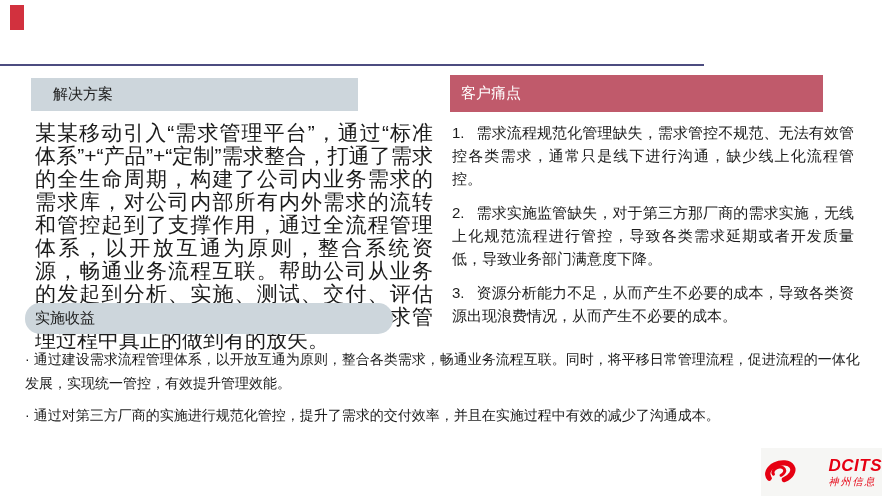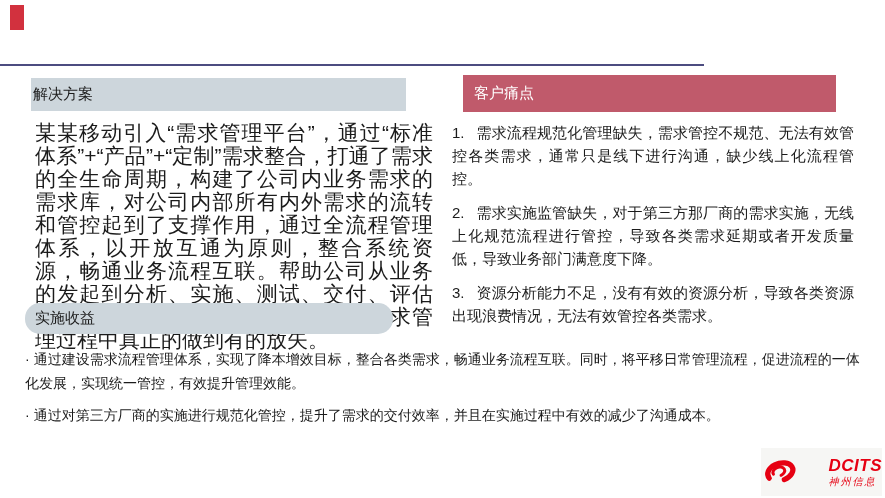--- a/index.html
+++ b/index.html
@@ -38,23 +38,23 @@
     background: #4c4c80;
   }
   
   .sec-header {
     position: absolute;
     display: flex; align-items: center;
     font-size: 15px; color: #1c1c1c;
     background: #cdd6dc;
     box-sizing: border-box;
   }
-  .sec-header.solution { left: 31px; top: 78px; width: 375px; height: 33px; padding-left: 2px; }
+  .sec-header.solution { left: 31px; top: 78px; width: 327px; height: 33px; padding-left: 22px; }
   .sec-header.pain {
-    left: 463px; top: 75px; width: 373px; height: 37px; padding-left: 11px;
+    left: 450px; top: 75px; width: 373px; height: 37px; padding-left: 11px;
     background: #c05a6b; color: #ffffff;
   }
   .sec-header.benefits { left: 25px; top: 303px; width: 368px; height: 31px; padding-left: 10px; border-radius: 15px; }
   
   .solution-body {
     position: absolute; left: 31px; top: 117px; width: 398px;
     font-size: 21px; line-height: 23px; color: #1b1b1b;
     text-align: justify; margin: 4px;
   }
   .pain-body {
@@ -100,28 +100,28 @@
     <span>解决方案</span>
   </div>
   <p class="solution-body">某某移动引入“需求管理平台”，通过“标准体系”+“产品”+“定制”需求整合，打通了需求的全生命周期，构建了公司内业务需求的需求库，对公司内部所有内外需求的流转和管控起到了支撑作用，通过全流程管理体系，以开放互通为原则，整合系统资源，畅通业务流程互联。帮助公司从业务的发起到分析、实施、测试、交付、评估等一系列流程进行规范化管控，在需求管理过程中真正的做到有的放矢。</p>
 
   <div class="sec-header pain">
     <span>客户痛点</span>
   </div>
   <div class="pain-body">
     <p class="pain-item"><span class="pain-num">1.</span><span>需求流程规范化管理缺失，需求管控不规范、无法有效管控各类需求，通常只是线下进行沟通，缺少线上化流程管控。</span></p>
     <p class="pain-item"><span class="pain-num">2.</span><span>需求实施监管缺失，对于第三方那厂商的需求实施，无线上化规范流程进行管控，导致各类需求延期或者开发质量低，导致业务部门满意度下降。</span></p>
-    <p class="pain-item"><span class="pain-num">3.</span><span>资源分析能力不足，没有有效的资源分析，导致各类资源出现浪费情况，无法有效管控各类需求。</span></p>
+    <p class="pain-item"><span class="pain-num">3.</span><span>资源分析能力不足，从而产生不必要的成本，导致各类资源出现浪费情况，从而产生不必要的成本。</span></p>
   </div>
 
   <div class="sec-header benefits">
     <span>实施收益</span>
   </div>
   <div class="benefits-body">
-    <p class="benefit-item"><span class="bullet-char">·</span><span>通过建设需求流程管理体系，实现了降本增效目标，整合各类需求，畅通业务流程互联。同时，将平移日常管理流程，促进流程的一体化发展，实现统一管控，有效提升管理效能。</span></p>
+    <p class="benefit-item"><span class="bullet-char">·</span><span>通过建设需求流程管理体系，以开放互通为原则，整合各类需求，畅通业务流程互联。同时，将平移日常管理流程，促进流程的一体化发展，实现统一管控，有效提升管理效能。</span></p>
     <p class="benefit-item"><span class="bullet-char">·</span><span>通过对第三方厂商的实施进行规范化管控，提升了需求的交付效率，并且在实施过程中有效的减少了沟通成本。</span></p>
   </div>
 
   <div class="logo-block">
     <span style="display:inline-flex;">
       <svg width="38" height="30" viewBox="0 0 44 34" aria-hidden="true">
         <g transform="rotate(-18 22 17)">
           <path d="M8 20 A 15 10 0 1 1 24 27" fill="none" stroke="#e60012" stroke-width="6" stroke-linecap="round"></path>
           <path d="M14 17 A 7 5 0 1 1 22 21" fill="none" stroke="#e60012" stroke-width="3.5" stroke-linecap="round"></path>
         </g>

